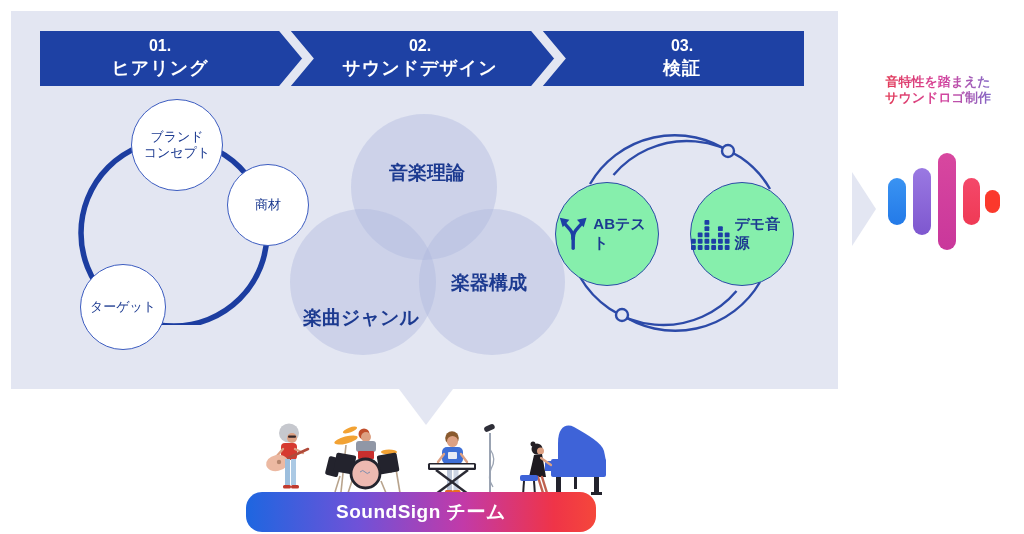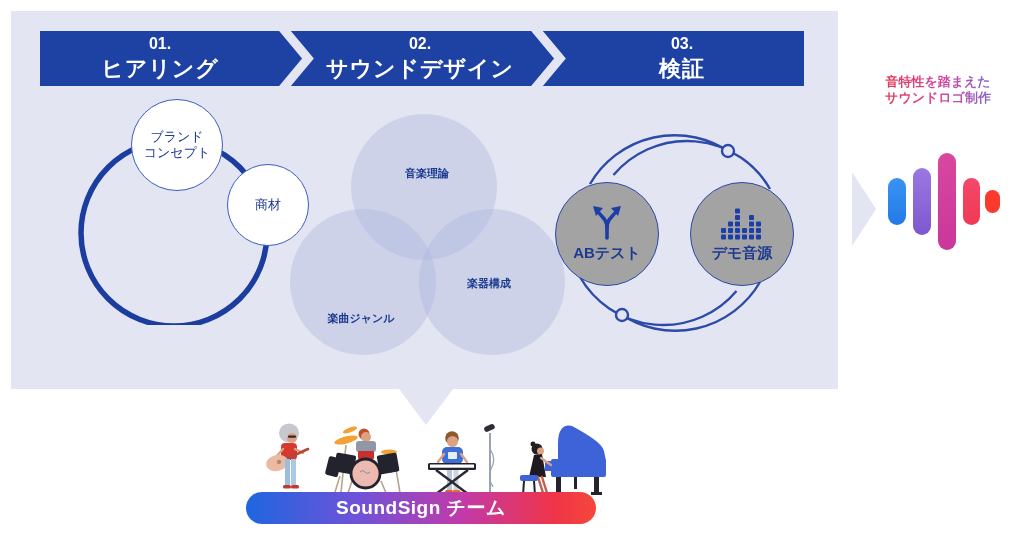--- a/index.html
+++ b/index.html
@@ -10,47 +10,47 @@
   
   .board { position:absolute; left:11px; top:11px; width:827px; height:378px; background:#e3e6f2; }
   .board-pointer { position:absolute; left:399px; top:389px; width:0; height:0;
     border-left:27px solid transparent; border-right:27px solid transparent; border-top:36px solid #e3e6f2; }
 
   
   .banner { position:absolute; left:40px; top:31px; width:764px; height:49px; }
   .banner svg { position:absolute; left:0; top:0; }
   .step { position:absolute; top:0; height:55px; display:flex; flex-direction:column; align-items:center; justify-content:center; color:#fff; font-weight:bold; line-height:1.3; }
   .step .num { font-size:16px; }
-  .step .lbl { font-size:22px; letter-spacing:1px; }
+  .step .lbl { font-size:18px; letter-spacing:1px; }
   .step1 { left:0; width:240px; }
   .step2 { left:252px; width:256px; }
   .step3 { left:520px; width:244px; }
 
   
   .ring-svg { position:absolute; left:25px; top:85px; }
   .node { position:absolute; background:#fff; border:1.6px solid #3c5cc0; border-radius:50%;
     display:flex; align-items:center; justify-content:center; text-align:center;
     color:#1c3a90; font-weight:normal; font-size:13px; line-height:1.25; white-space:pre-line; }
   .node-brand { left:131px; top:99px;  width:92px; height:92px; }
   .node-impression { left:36px;  top:160px; width:90px; height:90px; }
   .node-product { left:227px; top:164px; width:82px; height:82px; }
   .node-target { left:80px;  top:264px; width:86px; height:86px; }
   .node-soundimage { left:182px; top:263px; width:86px; height:86px; }
 
   
   .venn { position:absolute; width:146px; height:146px; border-radius:50%; background:rgba(173,183,221,0.42); }
   .venn-a { left:351px; top:114px; }
   .venn-b { left:290px; top:209px; }
   .venn-c { left:419px; top:209px; }
-  .venn-label { position:absolute; transform:translate(-50%,-50%); color:#1c3a90; font-weight:bold; font-size:11px; white-space:nowrap; }
+  .venn-label { position:absolute; transform:translate(-50%,-50%); color:#1c3a90; font-weight:bold; font-size:19px; white-space:nowrap; }
 
   
   .cycle-svg { position:absolute; left:545px; top:118px; }
-  .vcircle { position:absolute; width:104px; height:104px; background:#a3a3a3; border:1.6px solid #2c4aa8; border-radius:50%;
-    display:flex; flex-direction:column; align-items:center; justify-content:center; gap:3px; }
+  .vcircle { position:absolute; width:104px; height:104px; background:#86efac; border:1.6px solid #2c4aa8; border-radius:50%;
+    display:flex; align-items:center; justify-content:center; gap:3px; }
   .vcircle .vlabel { color:#1c3a90; font-weight:bold; font-size:15px; }
   .vc-ab { left:555px; top:182px; }
   .vc-demo { left:690px; top:182px; }
 
   
   .result-arrow { position:absolute; left:852px; top:172px; width:0; height:0;
     border-top:37px solid transparent; border-bottom:37px solid transparent; border-left:24px solid #e3e6f2; }
   .result-text { position:absolute; left:853px; top:74px; width:170px; text-align:center;
     font-weight:bold; font-size:13px; line-height:1.25;
     background:linear-gradient(90deg,#e8322b 0%,#d6459e 52%,#4b7ee0 100%);
@@ -58,21 +58,21 @@
   .soundwave { position:absolute; left:888px; top:150px; width:114px; height:104px; }
   .soundwave .bar { position:absolute; border-radius:9px; }
   .bar1 { left:0;   top:28px; width:18px; height:47px; background:linear-gradient(180deg,#3a93f2,#237ae8); }
   .bar2 { left:25px; top:18px; width:18px; height:67px; background:linear-gradient(180deg,#9a79e2,#7e57cf); }
   .bar3 { left:50px; top:3px;  width:18px; height:97px; background:linear-gradient(180deg,#d8479f,#c93append,#c9379b); background:linear-gradient(180deg,#d8479f,#c9379b); }
   .bar4 { left:75px; top:28px; width:17px; height:47px; background:linear-gradient(180deg,#f4486a,#ef3a55); }
   .bar5 { left:97px; top:40px; width:15px; height:23px; background:#fb392c; }
 
   
   .band-svg { position:absolute; left:248px; top:413px; }
-  .team-banner { position:absolute; left:246px; top:492px; width:350px; height:32px; border-radius:16px;
+  .team-banner { position:absolute; left:246px; top:492px; width:350px; height:40px; border-radius:16px;
     background:linear-gradient(90deg,#1e66e0 0%,#6f52d8 32%,#c23aa8 62%,#ef3448 88%,#f5473b 100%);
     display:flex; align-items:center; justify-content:center; color:#fff; font-weight:bold; font-size:19px; letter-spacing:0.5px; }
 </style>
 </head>
 <body>
 
 <div class="stage">
 
   <div class="board"></div>
   <div class="board-pointer"></div>
@@ -96,20 +96,21 @@
       <div class="lbl">検証</div>
     </div>
   </div>
 
   <svg class="ring-svg" width="300" height="240" viewBox="0 0 300 240">
     <circle cx="149" cy="148" r="93" fill="none" stroke="#1c3da0" stroke-width="5.5"></circle>
   </svg>
   <div class="node node-brand">ブランド
 コンセプト</div>
   <div class="node node-product">商材</div>
+  <div class="node node-target">ターゲット</div>
 
   <div class="venn venn-a"></div>
   <div class="venn venn-b"></div>
   <div class="venn venn-c"></div>
   <div class="venn-label" style="left:427px; top:173px;">音楽理論</div>
   <div class="venn-label" style="left:361px; top:272px;margin-top:46px;">楽曲ジャンル</div>
   <div class="venn-label" style="left:489px; top:283px;">楽器構成</div>
 
   <svg class="cycle-svg" width="270" height="235" viewBox="0 0 270 235">
     <g fill="none" stroke="#2c4aa8" stroke-width="2.4">

